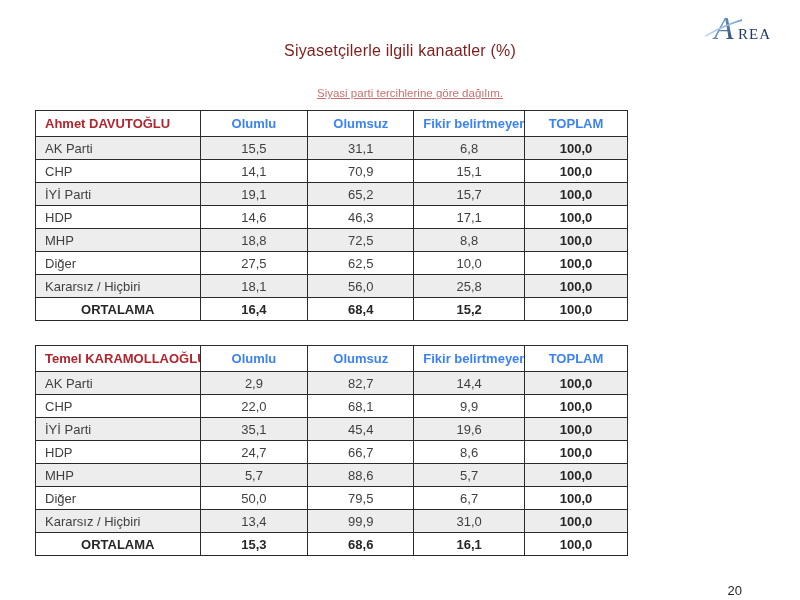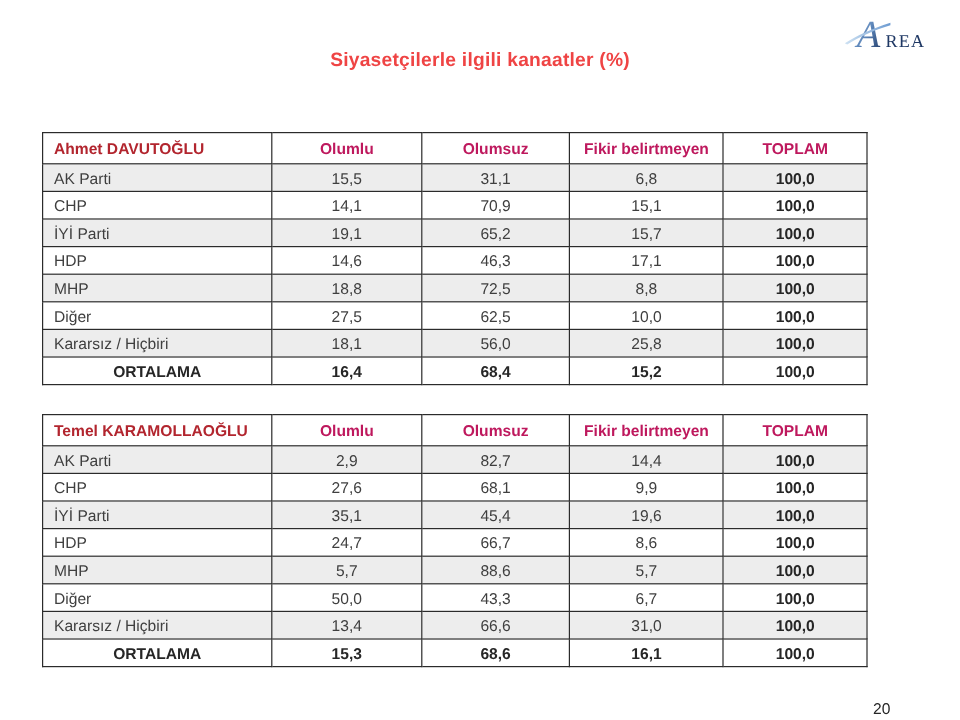--- a/index.html
+++ b/index.html
@@ -12,35 +12,35 @@
   }
   .page { position: absolute; inset: 0; }
 
   
   .logo { position: absolute; top: 6px; right: 22px; width: 80px; height: 42px; }
 
   
   .title {
     position: absolute; top: 42px; left: 0; right: 0;
     text-align: center;
-    font-size: 16px; font-weight: bold; color: #ef4444;
+    font-size: 16px; font-weight: normal; color: #7f1d1d;
     letter-spacing: 0.2px;
   }
   .subtitle-wrap { position: absolute; top: 83px; left: 0; right: 0; text-align: center; }
   .subtitle {
     display: inline-block;
     font-size: 11.5px; color: #c9706f;
     text-decoration: underline;
     transform: translateX(10px);
   }
 
   
   table.tbl {
     position: absolute; left: 35px;
-    width: 688px;
+    width: 593px;
     border-collapse: collapse;
     table-layout: fixed;
   }
   #table-0 { top: 110px; }
   #table-1 { top: 345px; }
 
   .tbl col.c-label  { width: 27.8%; }
   .tbl col.c-olumlu { width: 18.2%; }
   .tbl col.c-olumsuz{ width: 17.9%; }
   .tbl col.c-fikir  { width: 18.7%; }
@@ -49,21 +49,21 @@
   .tbl th, .tbl td {
     border: 1px solid #2b2b2b;
     height: 22px;
     padding: 0 9px;
     font-size: 13px;
     color: #3f3f3f;
     text-align: center;
     white-space: nowrap;
     overflow: hidden;
   }
-  .tbl thead th { height: 25px; font-weight: bold; color: #be185d; background: #ffffff; }
+  .tbl thead th { height: 25px; font-weight: bold; color: #3b82f6; background: #ffffff; }
   .tbl thead th.politician {
     text-align: left;
     color: #b2252e;
     font-size: 13px;
   }
   .tbl tbody td.row-label { text-align: left; }
   .tbl tbody tr:nth-child(odd):not(.total-row) { background: #ededed; }
   .tbl tbody tr:nth-child(even):not(.total-row) { background: #ffffff; }
   .tbl tbody td.toplam { font-weight: bold; color: #262626; }
   .tbl tbody tr.total-row { background: #ffffff; }
@@ -105,20 +105,23 @@
         </linearGradient>
       </defs>
       <text x="16" y="33" font-family="Liberation Serif, serif" font-style="italic" font-size="32" fill="url(#logoGrad)">A</text>
       <path d="M6 30 C 16 24, 28 18, 44 13 L 44 15 C 30 19, 18 25, 8 31 Z" fill="url(#swooshGrad)"></path>
       <text x="40" y="33" font-family="Liberation Serif, serif" font-size="15" letter-spacing="1" fill="#1f3864">REA</text>
     </svg>
   </div>
 
   <div class="title">Siyasetçilerle ilgili kanaatler (%)</div>
 
+  <div class="subtitle-wrap">
+    <span class="subtitle">Siyasi parti tercihlerine göre dağılım.</span>
+  </div>
 
   <table class="tbl" id="table-0">
     <colgroup>
       <col class="c-label">
         <col class="c-olumlu">
         <col class="c-olumsuz">
         <col class="c-fikir">
         <col class="c-toplam">
     </colgroup>
     <thead>
@@ -210,21 +213,21 @@
     <tbody>
         <tr>
           <td class="row-label">AK Parti</td>
           <td>2,9</td>
           <td>82,7</td>
           <td>14,4</td>
           <td class="toplam">100,0</td>
         </tr>
         <tr>
           <td class="row-label">CHP</td>
-          <td>27,6</td>
+          <td>22,0</td>
           <td>68,1</td>
           <td>9,9</td>
           <td class="toplam">100,0</td>
         </tr>
         <tr>
           <td class="row-label">İYİ Parti</td>
           <td>35,1</td>
           <td>45,4</td>
           <td>19,6</td>
           <td class="toplam">100,0</td>
@@ -239,28 +242,28 @@
         <tr>
           <td class="row-label">MHP</td>
           <td>5,7</td>
           <td>88,6</td>
           <td>5,7</td>
           <td class="toplam">100,0</td>
         </tr>
         <tr>
           <td class="row-label">Diğer</td>
           <td>50,0</td>
-          <td>43,3</td>
+          <td>79,5</td>
           <td>6,7</td>
           <td class="toplam">100,0</td>
         </tr>
         <tr>
           <td class="row-label">Kararsız / Hiçbiri</td>
           <td>13,4</td>
-          <td>66,6</td>
+          <td>99,9</td>
           <td>31,0</td>
           <td class="toplam">100,0</td>
         </tr>
         <tr class="total-row">
           <td class="row-label">ORTALAMA</td>
           <td>15,3</td>
           <td>68,6</td>
           <td>16,1</td>
           <td class="toplam">100,0</td>
         </tr>

